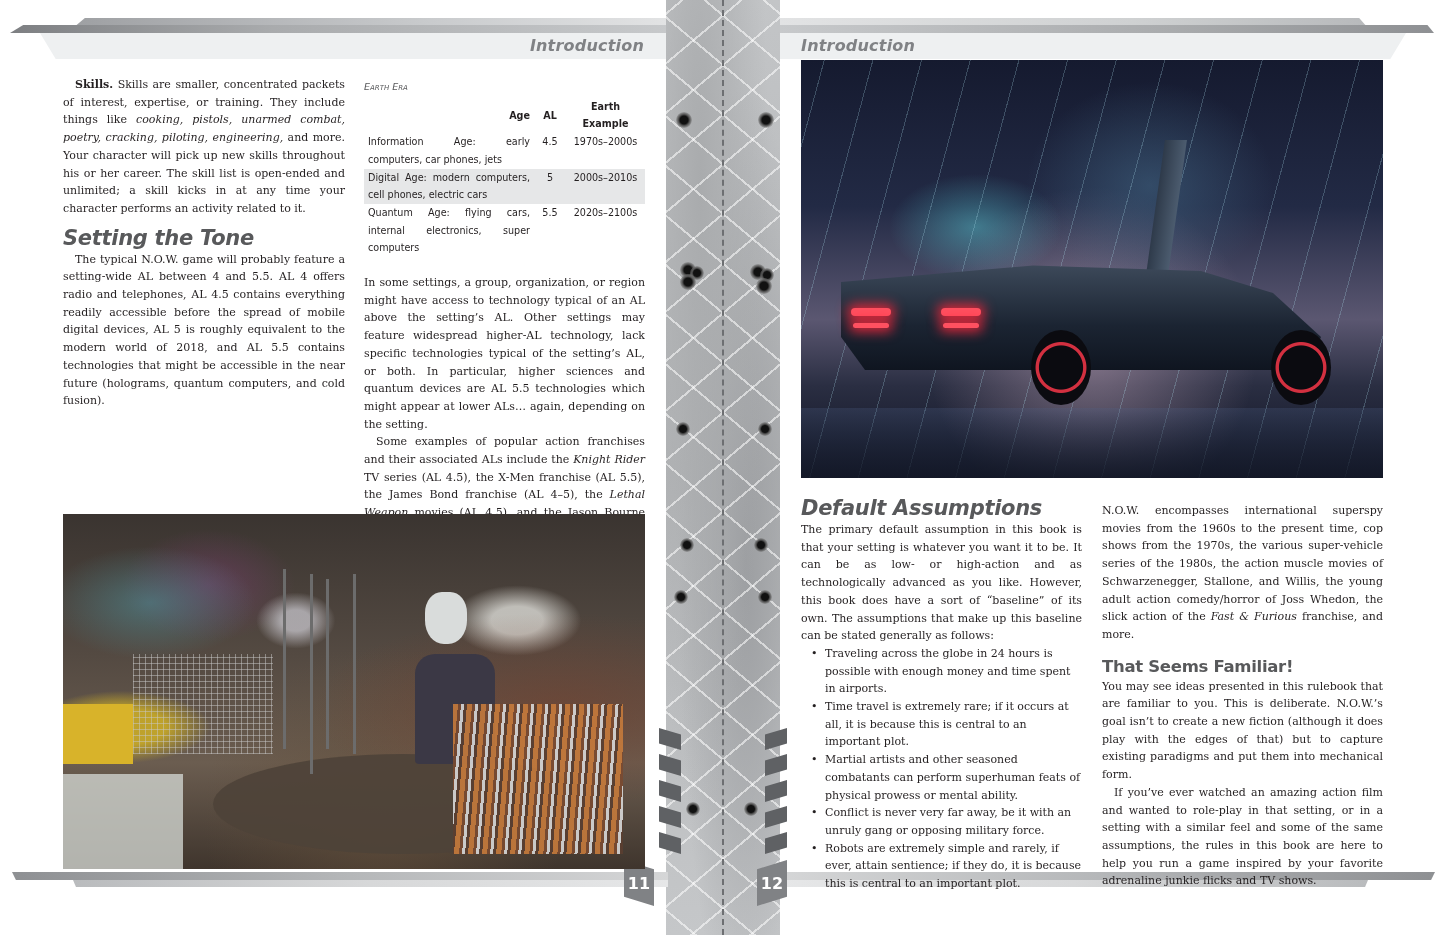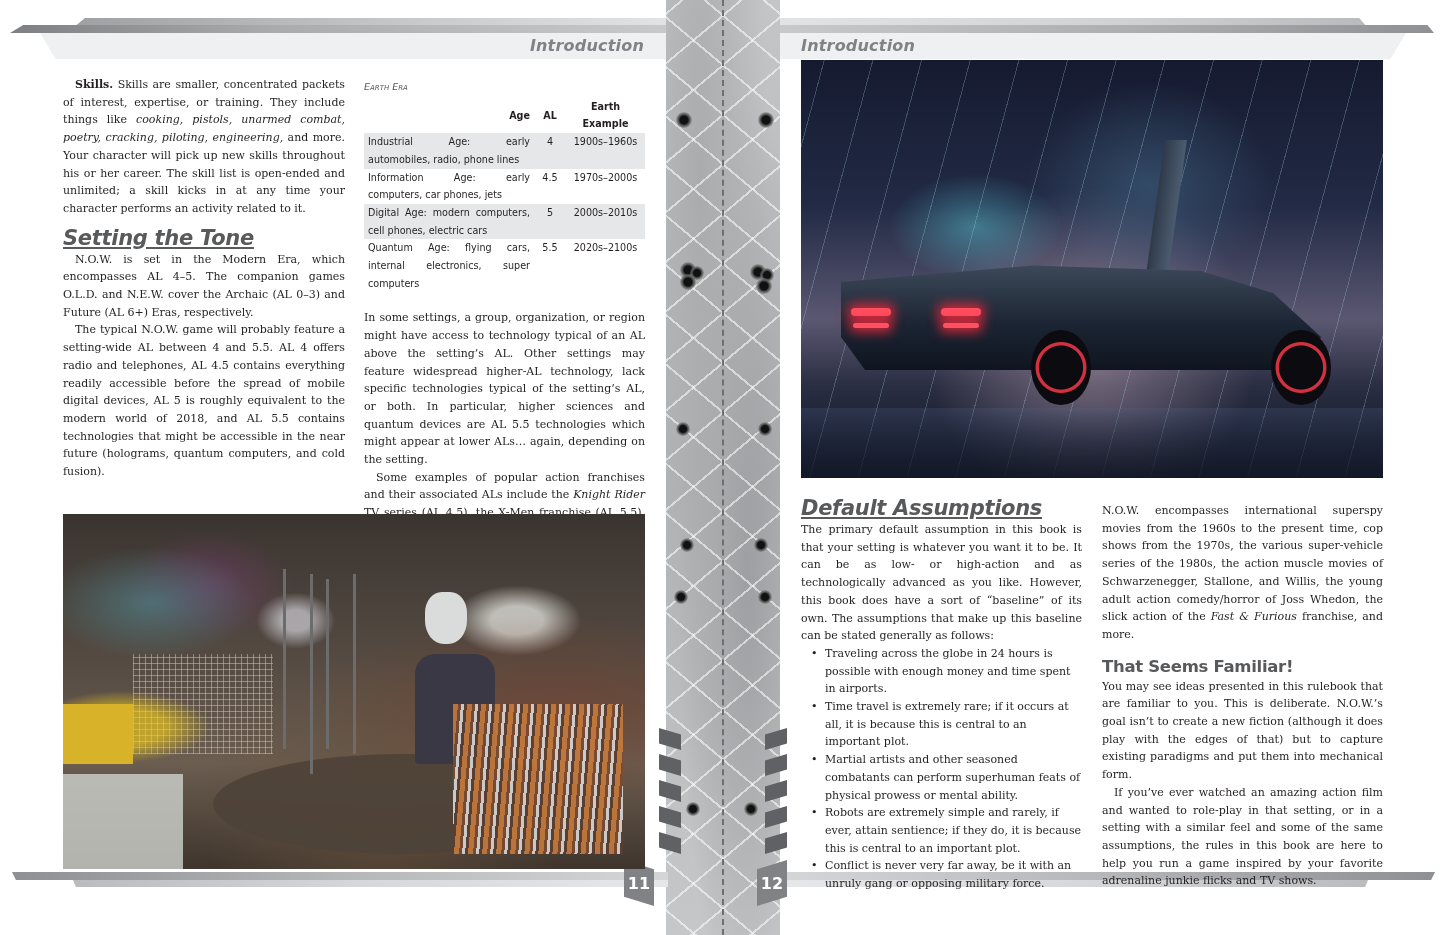--- a/index.html
+++ b/index.html
@@ -72,21 +72,21 @@
   .pn-right { left: 757px; clip-path: polygon(0 20%, 100% 0, 100% 80%, 0 100%); }
 
   
   .col { position: absolute; font-size: 11px; line-height: 17.7px; text-align: justify; color: #231f20; }
   .col p { text-indent: 0; }
   .col p.ind { text-indent: 12px; }
   .col b { font-weight: bold; }
   .col i { font-style: italic; }
 
   .h2 { font-family: "DejaVu Sans", sans-serif; font-style: italic; font-weight: bold;
-    color: #58595b; font-size: 21px; line-height: 26px; letter-spacing: -0.3px; text-decoration: underline; }
+    color: #58595b; font-size: 21px; line-height: 26px; letter-spacing: -0.3px; }
   .h3 { font-family: "DejaVu Sans", sans-serif; font-weight: bold; color: #58595b;
     font-size: 16.5px; line-height: 22px; letter-spacing: -0.3px; }
 
   .bullets { list-style: none; margin-left: 10px; text-align: left; }
   .bullets li { position: relative; padding-left: 14px; }
   .bullets li::before { content: "•"; position: absolute; left: 0; top: 0; color: #231f20; }
 
   
   .tbl-caption { font-family: "DejaVu Sans", sans-serif; font-style: italic; font-size: 9.5px;
     color: #58595b; font-variant: small-caps; margin-bottom: 2px; }
@@ -199,40 +199,34 @@
 <div class="ftr-right-top"></div>
 <div class="ftr-right-bottom"></div>
 
 <div class="page-num pn-left">11</div>
 <div class="page-num pn-right">12</div>
 
 <div class="col" style="left:63px;top:76px;width:282px;">
   <p class="ind"><b>Skills.</b><span> Skills are smaller, concentrated packets of interest, expertise, or training. They include things like </span><i>cooking, pistols, unarmed combat, poetry, cracking, piloting, engineering,</i><span> and more. Your character will pick up new skills throughout his or her career. The skill list is open-ended and unlimited; a skill kicks in at any time your character performs an activity related to it.</span></p>
 
   <h2 class="h2" style="margin-top:7px;">Setting the Tone</h2>
-  <p class="ind">N.O.W. is set in the Modern Era, which encompasses AL 4–5. The companion games O.L.D. and N.E.W. cover the Archaic (AL 0–3) and Future (AL 6+) Eras, respectively.</p>
   <p class="ind">The typical N.O.W. game will probably feature a setting-wide AL between 4 and 5.5. AL 4 offers radio and telephones, AL 4.5 contains everything readily accessible before the spread of mobile digital devices, AL 5 is roughly equivalent to the modern world of 2018, and AL 5.5 contains technologies that might be accessible in the near future (holograms, quantum computers, and cold fusion).</p>
 </div>
 
 <div class="col" style="left:364px;top:78px;width:281px;">
   <div class="tbl-caption">Earth Era</div>
   <table class="era">
     <thead>
       <tr>
         <th style="width:170px;">Age</th>
         <th class="al" style="width:32px;">AL</th>
         <th class="ex">Earth Example</th>
       </tr>
     </thead>
     <tbody>
-      <tr class="shade">
-        <td>Industrial Age: early automobiles, radio, phone lines</td>
-        <td class="al">4</td>
-        <td class="ex">1900s–1960s</td>
-      </tr>
       <tr>
         <td>Information Age: early computers, car phones, jets</td>
         <td class="al">4.5</td>
         <td class="ex">1970s–2000s</td>
       </tr>
       <tr class="shade">
         <td>Digital Age: modern computers, cell phones, electric cars</td>
         <td class="al">5</td>
         <td class="ex">2000s–2010s</td>
       </tr>
@@ -275,22 +269,22 @@
   <div class="car-reflect"></div>
 </div>
 
 <div class="col" style="left:801px;top:495px;width:281px;">
   <h2 class="h2">Default Assumptions</h2>
   <p>The primary default assumption in this book is that your setting is whatever you want it to be. It can be as low- or high-action and as technologically advanced as you like. However, this book does have a sort of “baseline” of its own. The assumptions that make up this baseline can be stated generally as follows:</p>
   <ul class="bullets">
     <li>Traveling across the globe in 24 hours is possible with enough money and time spent in airports.</li>
     <li>Time travel is extremely rare; if it occurs at all, it is because this is central to an important plot.</li>
     <li>Martial artists and other seasoned combatants can perform superhuman feats of physical prowess or mental ability.</li>
+    <li>Conflict is never very far away, be it with an unruly gang or opposing military force.</li>
     <li>Robots are extremely simple and rarely, if ever, attain sentience; if they do, it is because this is central to an important plot.</li>
-    <li>Conflict is never very far away, be it with an unruly gang or opposing military force.</li>
   </ul>
 </div>
 
 <div class="col" style="left:1102px;top:502px;width:281px;">
   <p><span>N.O.W. encompasses international superspy movies from the 1960s to the present time, cop shows from the 1970s, the various super-vehicle series of the 1980s, the action muscle movies of Schwarzenegger, Stallone, and Willis, the young adult action comedy/horror of Joss Whedon, the slick action of the </span><i>Fast &amp; Furious</i><span> franchise, and more.</span></p>
   <h3 class="h3" style="margin-top:12px;">That Seems Familiar!</h3>
   <p>You may see ideas presented in this rulebook that are familiar to you. This is deliberate. N.O.W.’s goal isn’t to create a new fiction (although it does play with the edges of that) but to capture existing paradigms and put them into mechanical form.</p>
   <p class="ind">If you’ve ever watched an amazing action film and wanted to role-play in that setting, or in a setting with a similar feel and some of the same assumptions, the rules in this book are here to help you run a game inspired by your favorite adrenaline junkie flicks and TV shows.</p>
 </div>
 

